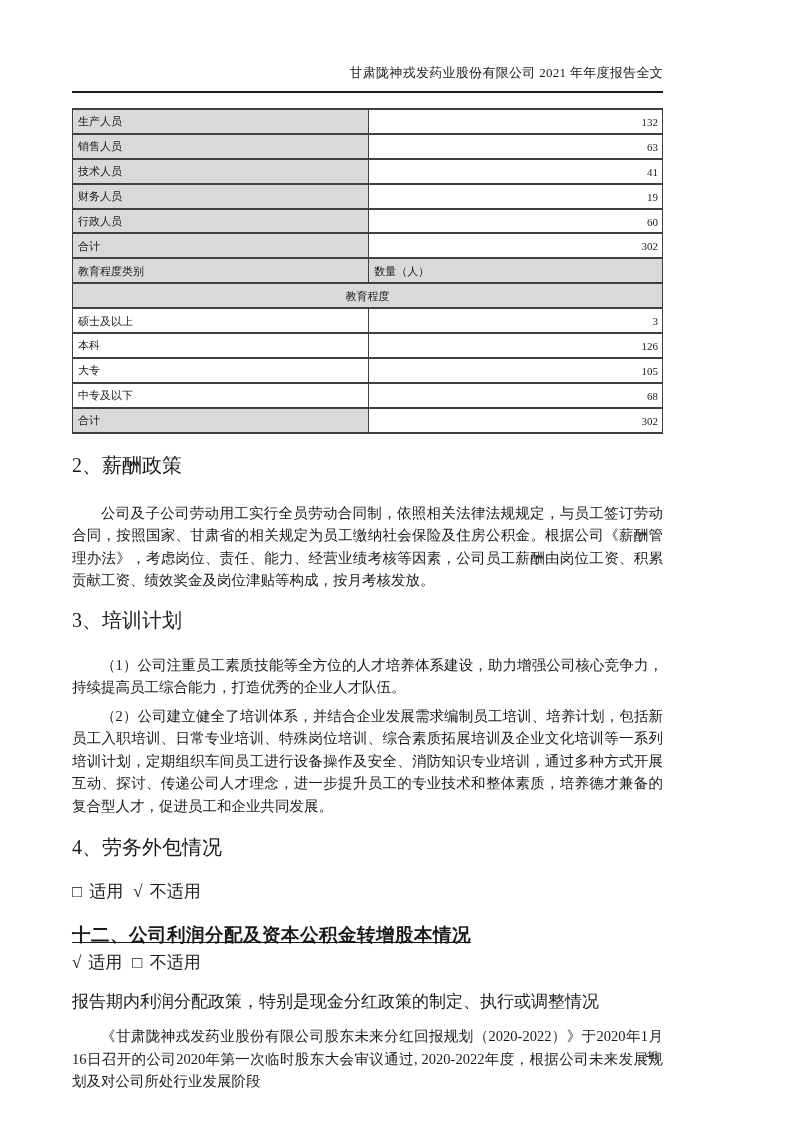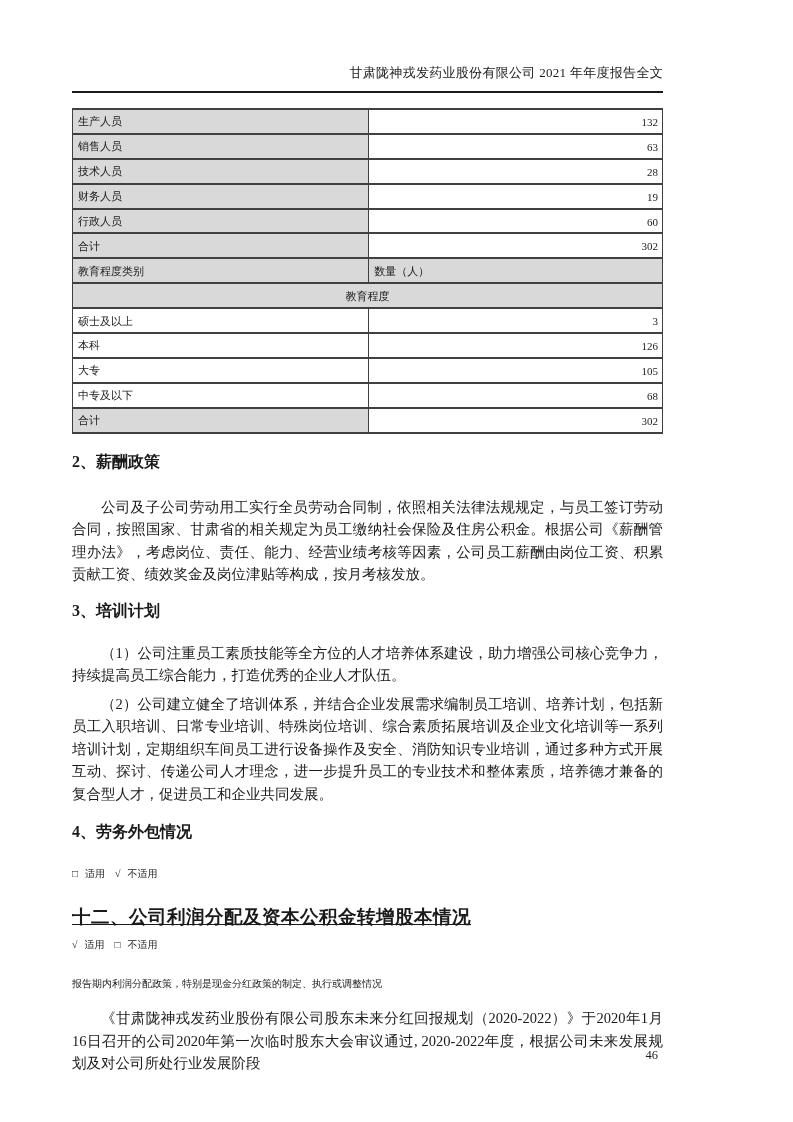--- a/index.html
+++ b/index.html
@@ -39,36 +39,36 @@
     height: 24.9px;
     padding: 1px 5px 0 5px;
     overflow: hidden;
     white-space: nowrap;
   }
   .doc-table .shade { background: #d9d9d9; }
   .doc-table .val { text-align: right; padding-right: 4px; }
   .doc-table .center { text-align: center; }
   
   .h-sub {
-    font-size: 16px;
-    font-weight: bold;
+    font-size: 20px;
+    font-weight: normal;
   }
   .h-major {
     font-size: 18.5px;
     font-weight: bold;
     letter-spacing: 0.5px;
   }
   .para {
     font-size: 14.5px;
     line-height: 22.5px;
     text-align: justify;
     text-indent: 2em;
   }
   .small-line {
-    font-size: 10px;
+    font-size: 17px;
     line-height: 15px;
   }
   .apply .mark { margin-right: 7px; }
   .apply .lbl  { margin-right: 10px; }
   #h-salary        { margin-top: 18px; }
   #p-salary        { margin-top: 23px; }
   #h-training      { margin-top: 15px; }
   #p-training-1    { margin-top: 20px; }
   #p-training-2    { margin-top: 6px; }
   #h-outsourcing   { margin-top: 17px; }
@@ -102,21 +102,21 @@
       <tr>
         <td class="shade">生产人员</td>
         <td class="val">132</td>
       </tr>
       <tr>
         <td class="shade">销售人员</td>
         <td class="val">63</td>
       </tr>
       <tr>
         <td class="shade">技术人员</td>
-        <td class="val">28</td>
+        <td class="val">41</td>
       </tr>
       <tr>
         <td class="shade">财务人员</td>
         <td class="val">19</td>
       </tr>
       <tr>
         <td class="shade">行政人员</td>
         <td class="val">60</td>
       </tr>
       <tr>

